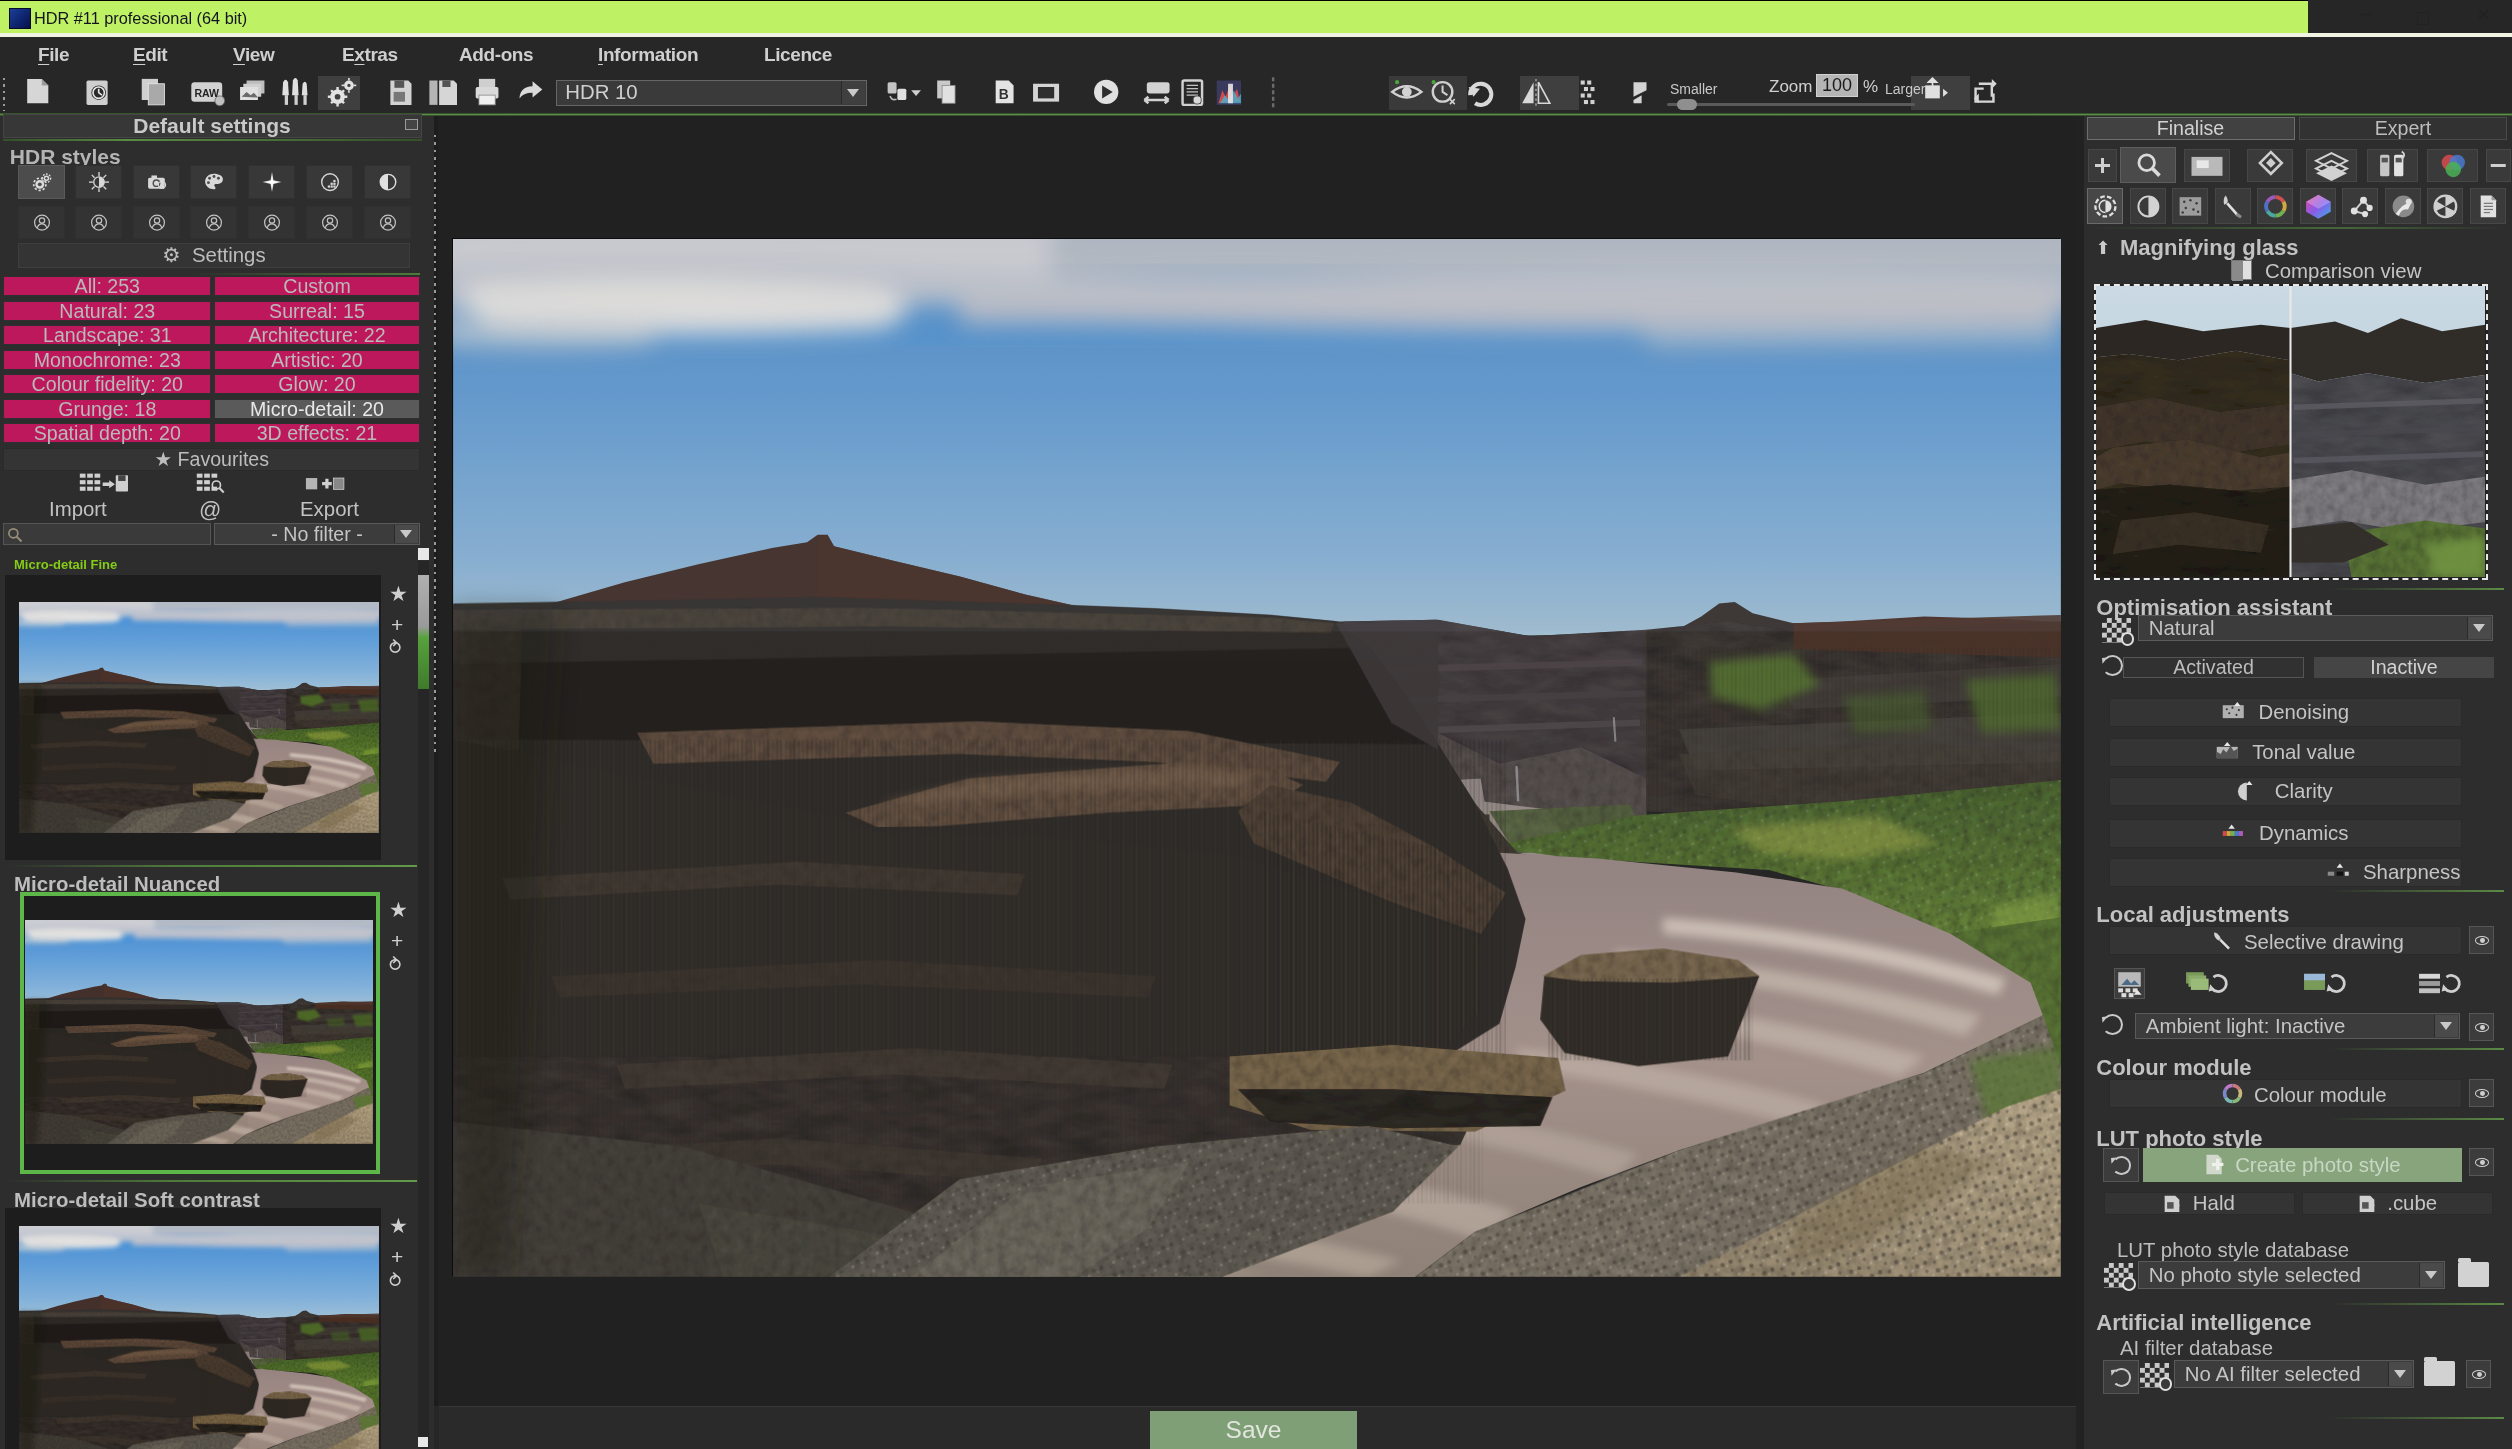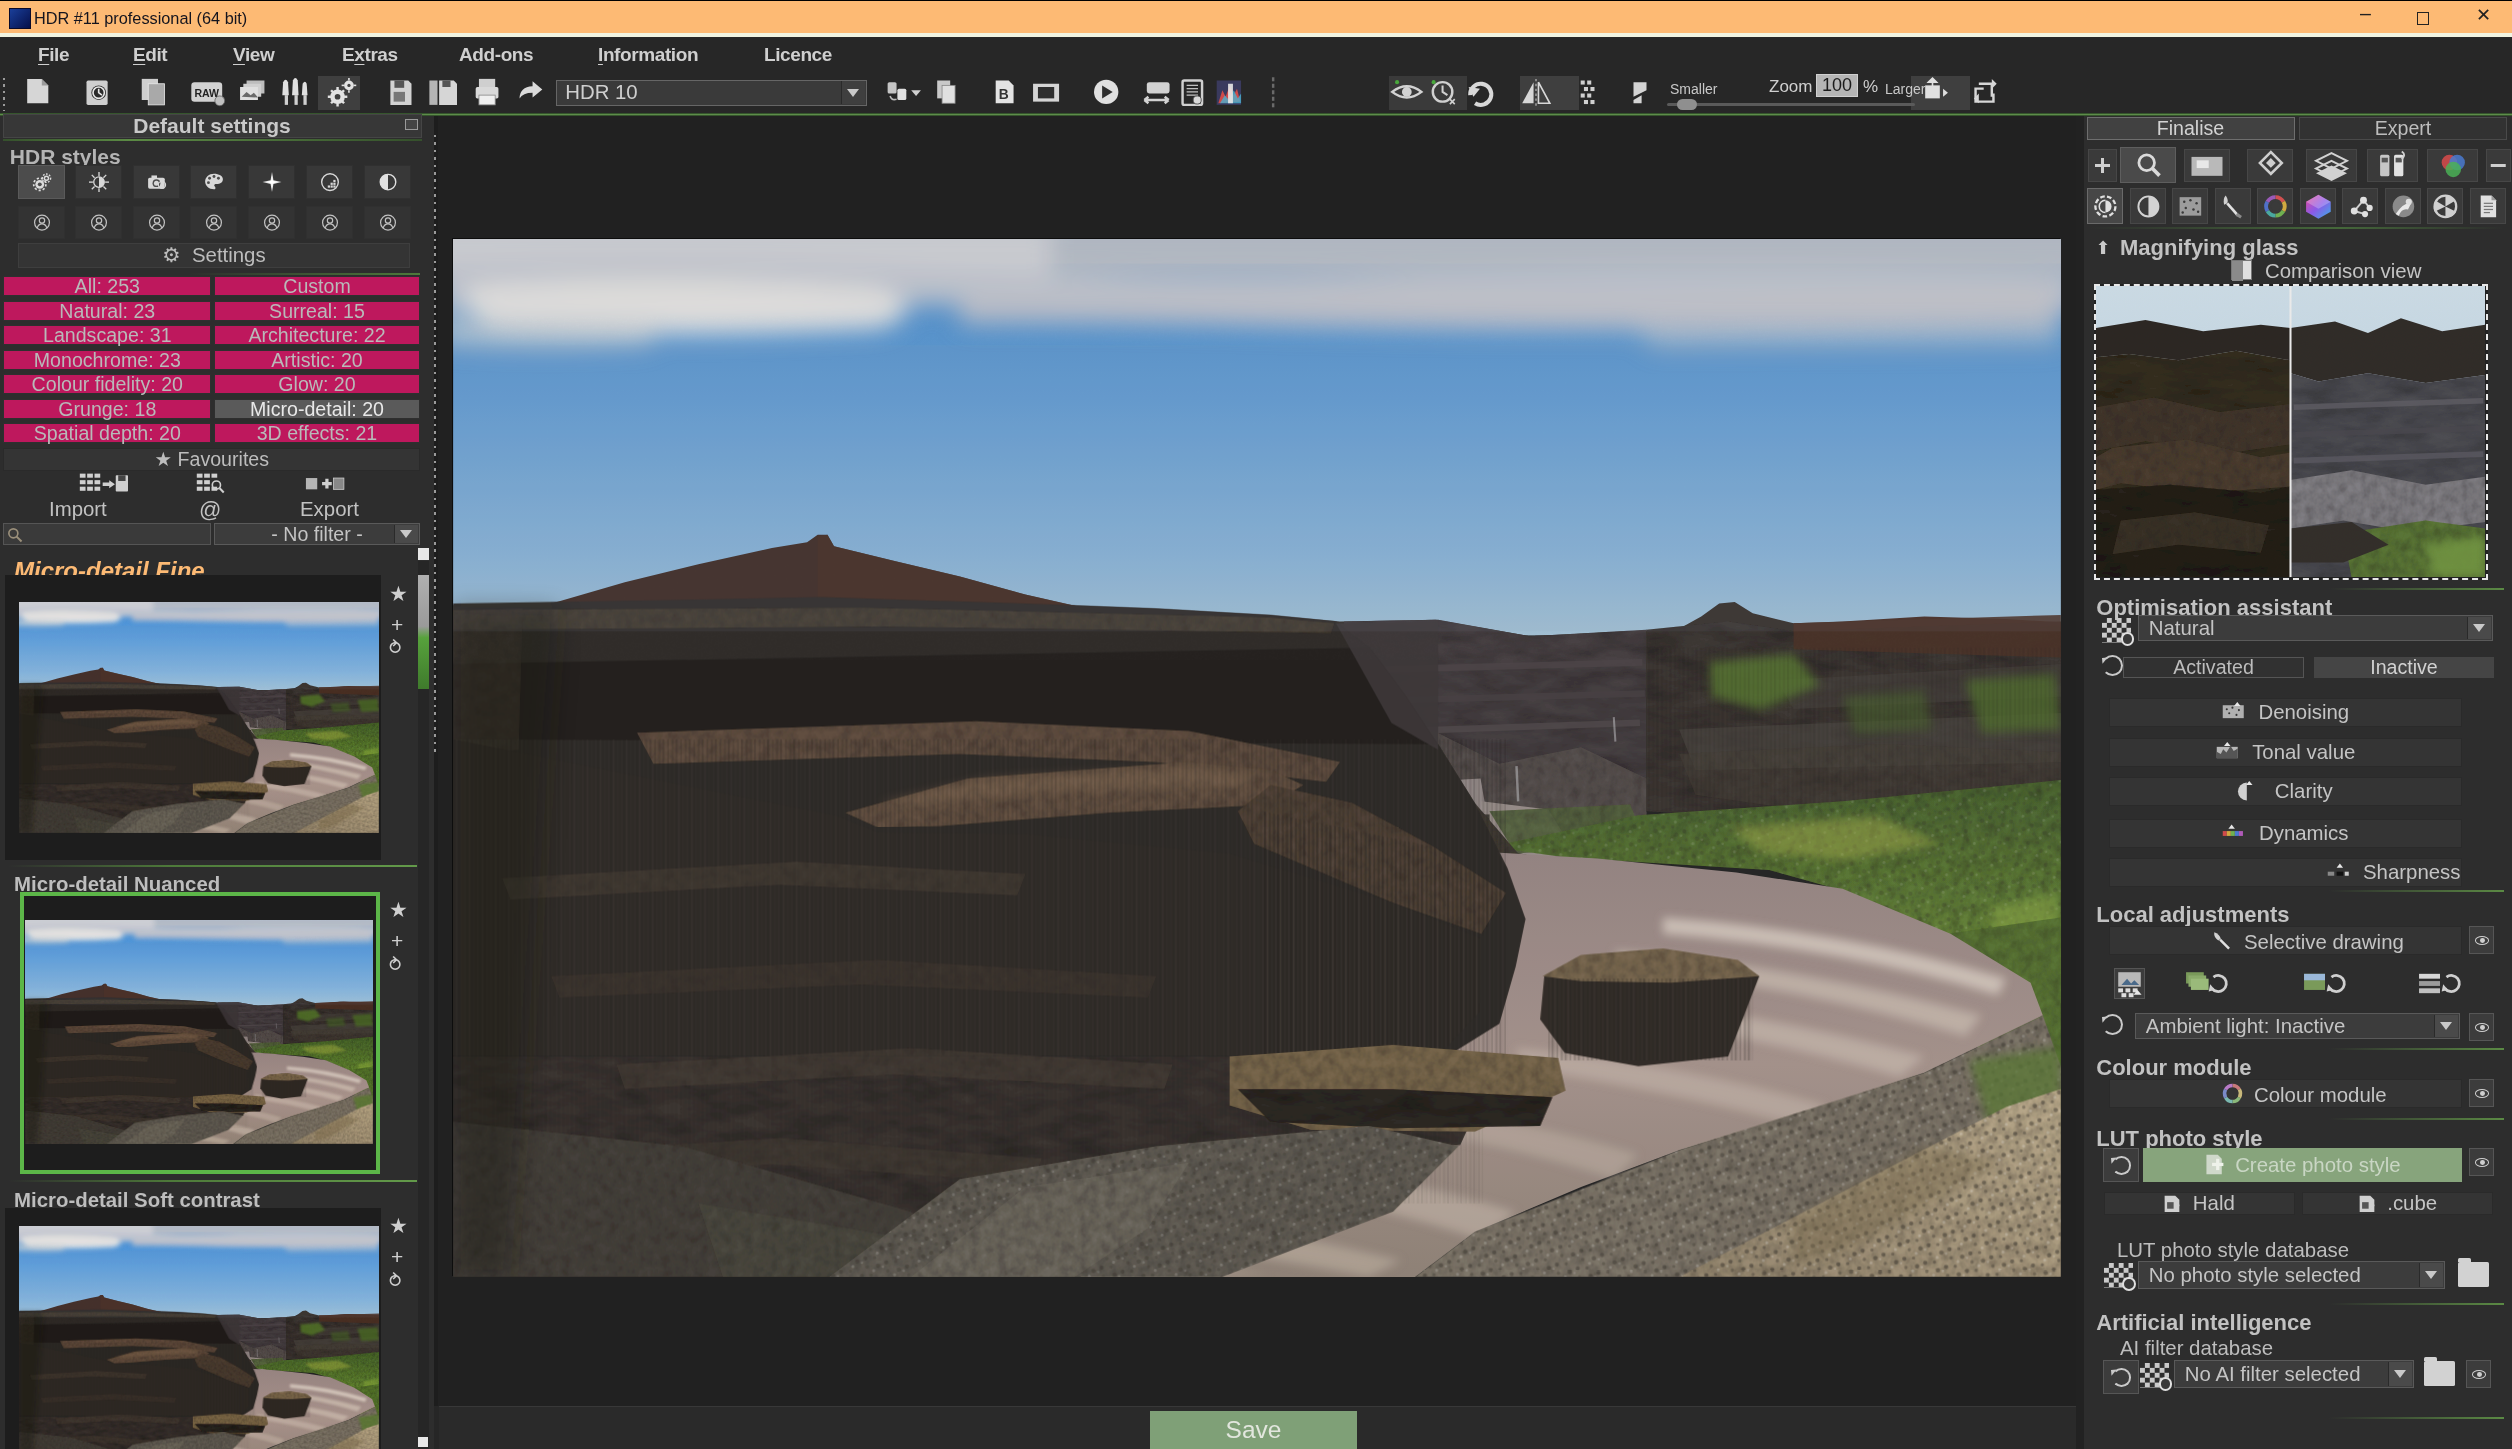--- a/index.html
+++ b/index.html
@@ -1,20 +1,20 @@
 <!DOCTYPE html>
 <html style="font-size:13px"><head><meta charset="utf-8">
 <style>
   html,body{margin:0;padding:0;background:#262626;}
   *{box-sizing:border-box;}
   #win{position:relative;width:2512px;height:1450px;overflow:hidden;
     font-family:"Liberation Sans",sans-serif;color:#c8c8c8;background:#262626;}
   .abs{position:absolute;}
   
-  #titlebar{left:0;top:0;width:2512px;height:33px;background:#fdba74;border-top:1.6px solid #000;color:#111;}
+  #titlebar{left:0;top:0;width:2308px;height:33px;background:#bef264;border-top:1.6px solid #000;color:#111;}
   #titlebar .appicon{left:9px;top:6.5px;width:22px;height:21px;background:linear-gradient(135deg,#1a3f9a,#050f4a);border:1.6px solid #0a0a2a;}
   #titlebar .ttext{left:34px;top:8.2px;font-size:16.3px;color:#14141e;}
   .wbtn{top:10.6px;color:#222;font-size:19.6px;line-height:14.7px;}
   #paleline{left:0;top:33px;width:2512px;height:4.1px;background:#f1f4e2;}
   
   #menubar{left:0;top:37px;width:2512px;height:37px;background:#272727;}
   .mi{position:absolute;top:7.4px;font-size:19px;color:#cfcfcf;font-weight:700;letter-spacing:-0.4px;}
   .mi u{text-decoration:underline;text-underline-offset:3.3px;}
   
   #toolbar{left:0;top:74px;width:2512px;height:39px;background:#272727;}
@@ -608,21 +608,21 @@
           <line x1="13" y1="13" x2="19" y2="19" stroke="#9a8f7a" stroke-width="2.5"></line>
         </svg>
     </div>
     <div class="abs dd" style="left:214px;top:407px;width:206px;height:22px;font-size:19.6px;">
         <span style="margin:0 auto;">- No filter -</span>
         <div class="arr">
           <div class="tri"></div>
         </div>
       </div>
 
-    <div class="abs hdr" style="left:14px;top:441px;font-size:24px;color:#fdba74;font-style:italic;">Micro-detail Fine</div>
+    <div class="abs hdr" style="left:14px;top:441px;font-size:13px;color:#84cc16;">Micro-detail Fine</div>
     <div class="abs" style="left:4.9px;top:459px;width:376px;height:285px;background:#1d1d1d;"></div>
     <div class="abs" style="left:19px;top:486px;width:360px;height:231px;"><svg class="thumbsvg" viewBox="0 0 1967 1270" width="360" height="231" preserveAspectRatio="none">
           <use href="#photoG"></use>
         </svg></div>
     <div class="abs thico" style="left:389px;top:466px;">★</div>
     <div class="abs thico" style="left:391px;top:497px;">+</div>
     <div class="abs thico tr" style="left:389px;top:521px;">⥁</div>
     <div class="abs hdr" style="left:14px;top:757px;font-size:20.4px;color:#bdbdbd;">Micro-detail Nuanced</div>
     <div class="abs" style="left:19.6px;top:776px;width:360px;height:282px;background:#1d1d1d;border:4.1px solid #5cb648;"></div>
     <div class="abs" style="left:25px;top:804px;width:348px;height:224px;"><svg class="thumbsvg" viewBox="0 0 1967 1270" width="348" height="224" preserveAspectRatio="none">

